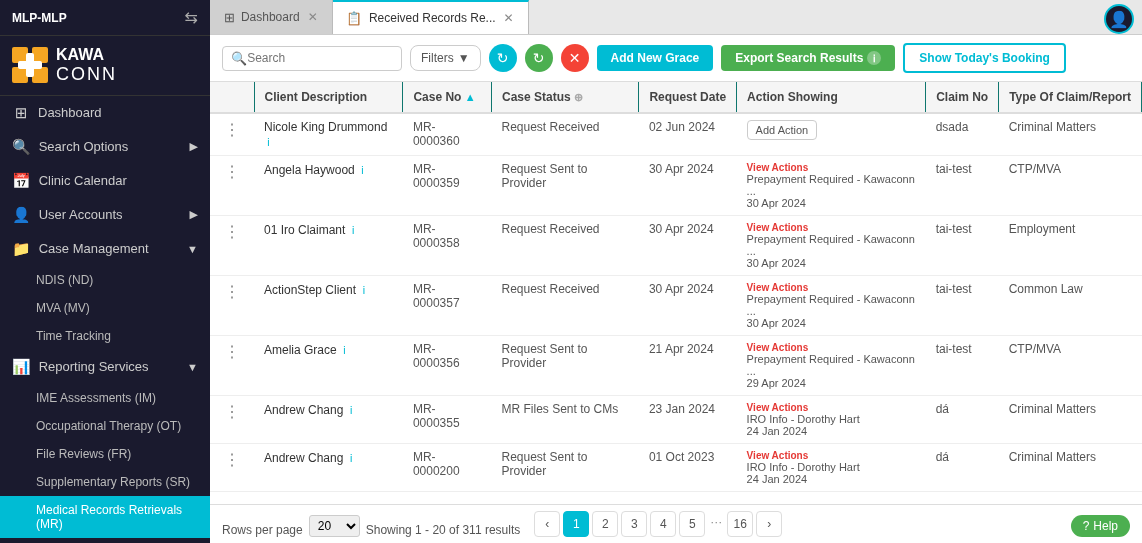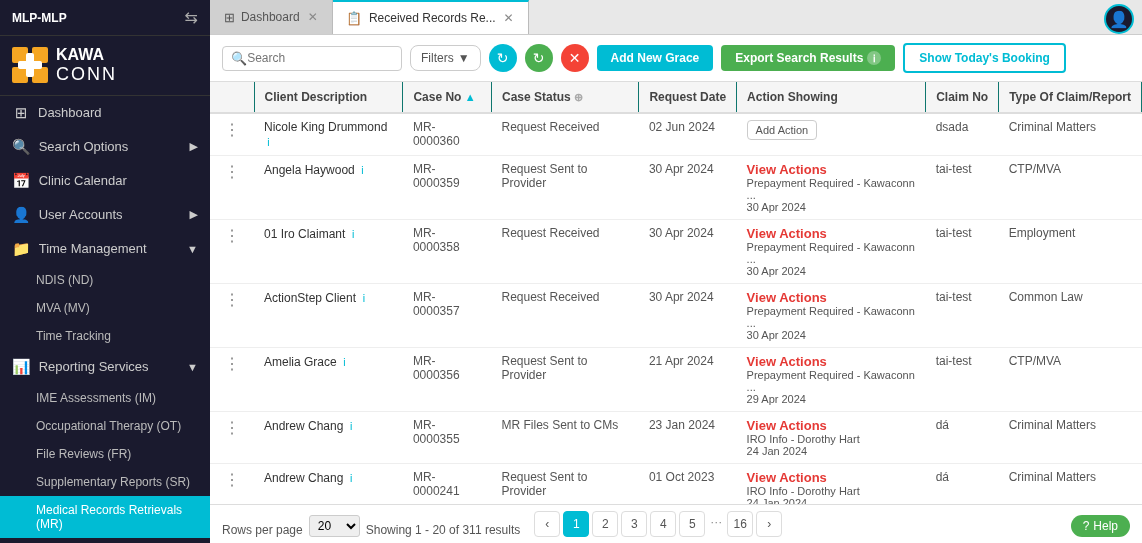--- a/index.html
+++ b/index.html
@@ -205,21 +205,21 @@
       padding: 6px 10px;
       border-bottom: 1px solid #eee;
       vertical-align: top;
     }
     .row-menu { color: #888; cursor: pointer; font-size: 16px; padding: 0 4px; }
     .client-link { color: #333; }
     .info-icon { color: #00bcd4; margin-left: 3px; font-size: 11px; }
     .case-no { color: #555; }
     .status-text { color: #555; }
     .date-text { color: #555; }
-    .view-actions { color: #e53935; font-weight: bold; font-size: 13px; cursor: pointer; }
+    .view-actions { color: #e53935; font-weight: bold; font-size: 10px; cursor: pointer; }
     .action-detail { color: #555; font-size: 11px; }
     .add-action-btn {
       background: transparent;
       border: 1px solid #ccc;
       border-radius: 4px;
       padding: 3px 8px;
       font-size: 11px;
       cursor: pointer;
       color: #555;
     }
@@ -316,21 +316,21 @@
     <span class="nav-icon">📅</span>
     <span>Clinic Calendar</span>
   </div>
   <div class="nav-item">
     <span class="nav-icon">👤</span>
     <span>User Accounts</span>
     <span class="nav-arrow">▶</span>
   </div>
   <div class="nav-item">
     <span class="nav-icon">📁</span>
-    <span>Time Management</span>
+    <span>Case Management</span>
     <span class="nav-arrow">▼</span>
   </div>
   <div class="nav-sub-item">
     <span>NDIS (ND)</span>
   </div>
   <div class="nav-sub-item">
     <span>MVA (MV)</span>
   </div>
   <div class="nav-sub-item">
     <span>Time Tracking</span>
@@ -586,21 +586,21 @@
   </tr>
           <tr>
     <td>
       <span class="row-menu">⋮</span>
     </td>
     <td>
       <span class="client-link">Andrew Chang</span>
       <span class="info-icon">ℹ</span>
     </td>
     <td>
-      <span class="case-no">MR-0000241</span>
+      <span class="case-no">MR-0000200</span>
     </td>
     <td>
       <span class="status-text">Request Sent to Provider</span>
     </td>
     <td>
       <span class="date-text">01 Oct 2023</span>
     </td>
     <td>
               <div class="view-actions">View Actions</div>
       <div class="action-detail">IRO Info - Dorothy Hart</div>

